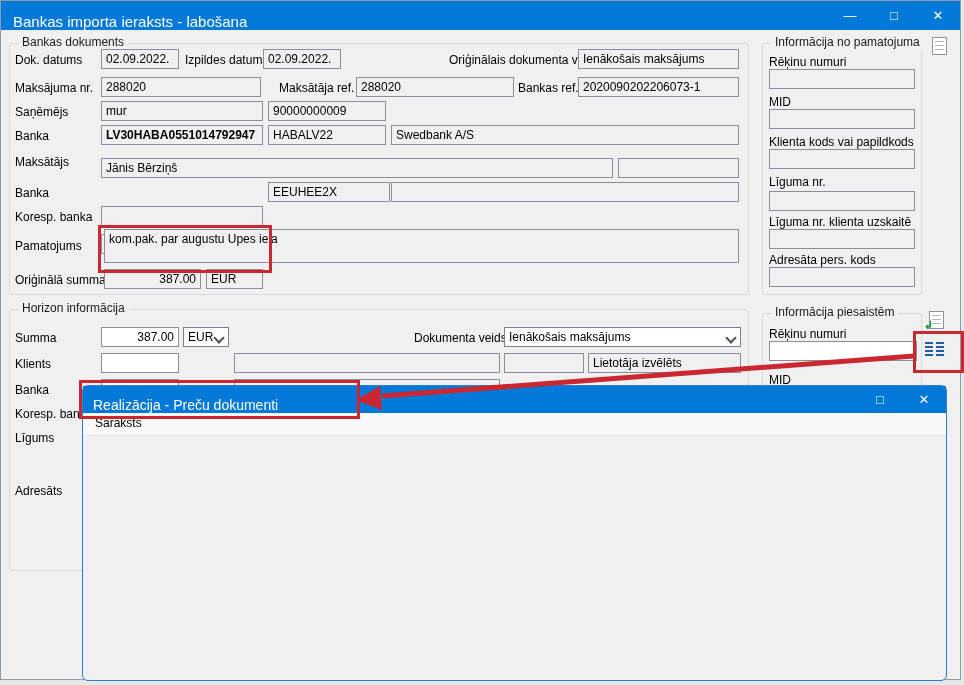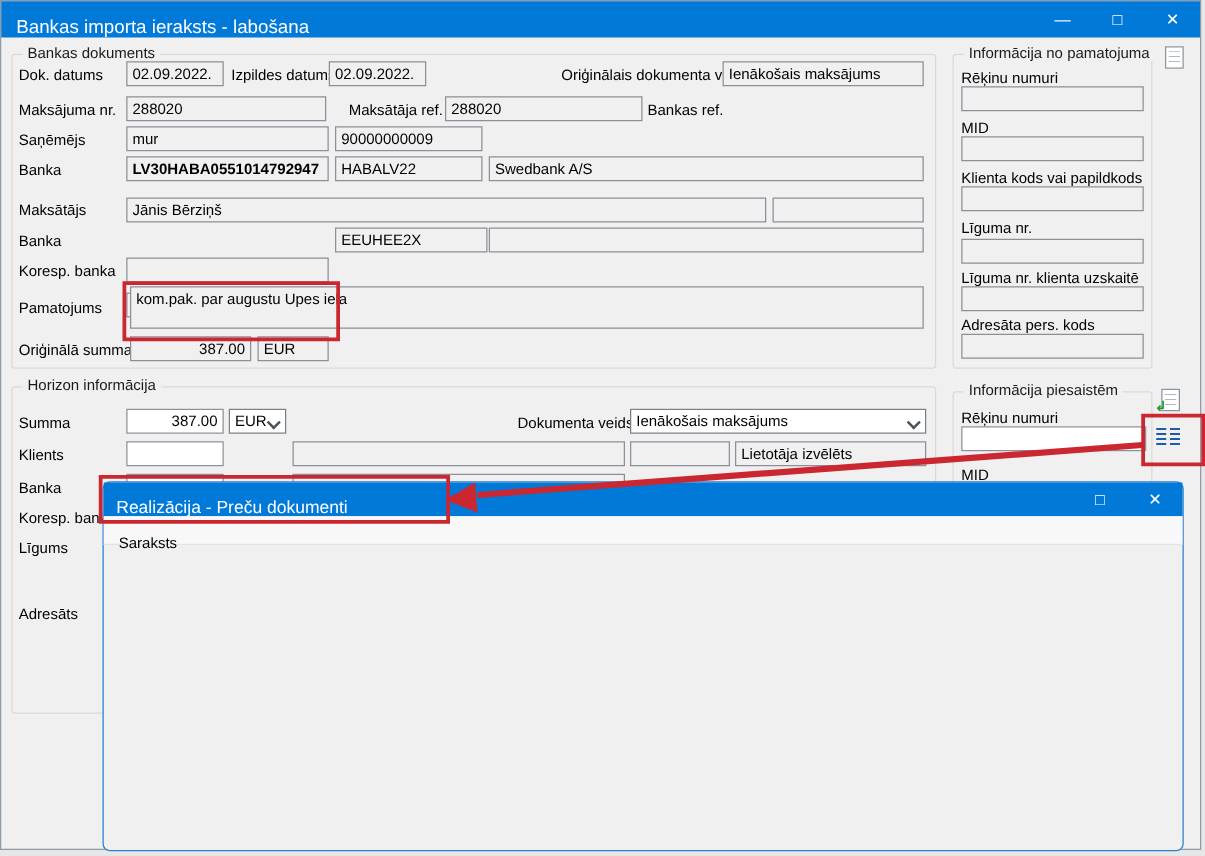--- a/index.html
+++ b/index.html
@@ -16,21 +16,21 @@
   .grp-legend{position:absolute;top:-9px;left:8px;background:#f0f0f0;padding:0 4px;font-size:12px;color:#1b1b1b;white-space:nowrap;}
   
   .lbl{position:absolute;white-space:nowrap;color:#000;}
   .fld{position:absolute;height:20px;background:#f0f0f0;border:1px solid #8a8f99;box-sizing:border-box;padding:2px 4px;white-space:nowrap;overflow:hidden;font-size:12px;}
   .fld.white{background:#fff;}
   .fld.num{text-align:right;}
   .fld.tall{height:34px;}
   .combo{position:absolute;height:20px;background:#fff;border:1px solid #7a7f88;box-sizing:border-box;padding:2px 18px 2px 4px;white-space:nowrap;overflow:hidden;font-size:12px;}
   .chev{position:absolute;right:5px;top:6px;width:6px;height:6px;border-right:2px solid #49525e;border-bottom:2px solid #49525e;transform:rotate(45deg);}
   
-  .menu-item{position:absolute;padding:14px 8px;}
+  .menu-item{position:absolute;padding:3px 8px;}
   .tbi{position:absolute;width:22px;height:22px;display:flex;align-items:center;justify-content:center;}
   .sep{position:absolute;width:1px;height:20px;background:#d2d2d2;}
   .press{border:1px solid #7eb4ea;background:#dcebf8;border-radius:2px;box-sizing:border-box;}
   .stripe{width:6px;height:13px;background:repeating-linear-gradient(to bottom,#2e75c8 0 2px,rgba(0,0,0,0) 2px 4px);}
   .stripe2{width:8px;height:14px;background:repeating-linear-gradient(to bottom,#1f5ba8 0 2px,rgba(0,0,0,0) 2px 4px);}
   .cols2{display:flex;gap:3px;}
   
   .g-edit{color:#d8890b;font-size:15px;}
   .g-find{color:#6b4f2a;font-size:8px;font-weight:bold;letter-spacing:-1px;}
   .g-del{color:#d33a2f;font-size:14px;font-weight:bold;}
@@ -114,31 +114,32 @@
     <span class="lbl" style="left:184px;top:52px;">Izpildes datums</span>
     <div class="fld" style="left:262px;top:48px;width:78px;">02.09.2022.</div>
     <span class="lbl" style="left:448px;top:52px;">Oriģinālais dokumenta veids</span>
     <div class="fld" style="left:577px;top:48px;width:161px;">Ienākošais maksājums</div>
 
     <span class="lbl" style="left:14px;top:80px;">Maksājuma nr.</span>
     <div class="fld" style="left:100px;top:76px;width:160px;">288020</div>
     <span class="lbl" style="left:278px;top:80px;">Maksātāja ref.</span>
     <div class="fld" style="left:355px;top:76px;width:158px;">288020</div>
     <span class="lbl" style="left:517px;top:80px;">Bankas ref.</span>
+    <div class="fld" style="left:577px;top:76px;width:161px;">2020090202206073-1</div>
 
     <span class="lbl" style="left:14px;top:104px;">Saņēmējs</span>
     <div class="fld" style="left:100px;top:100px;width:162px;">mur</div>
     <div class="fld" style="left:267px;top:100px;width:118px;">90000000009</div>
 
     <span class="lbl" style="left:14px;top:128px;">Banka</span>
     <div class="fld" style="left:100px;top:124px;width:162px;font-weight:bold;">LV30HABA0551014792947</div>
     <div class="fld" style="left:267px;top:124px;width:118px;">HABALV22</div>
     <div class="fld" style="left:390px;top:124px;width:348px;">Swedbank A/S</div>
 
-    <span class="lbl" style="left:14px;top:160px;text-align:center;">Maksātājs</span>
+    <span class="lbl" style="left:14px;top:154px;text-align:center;">Maksātājs</span>
     <div class="fld" style="left:100px;top:157px;width:512px;">Jānis Bērziņš</div>
     <div class="fld" style="left:617px;top:157px;width:121px;"></div>
 
     <span class="lbl" style="left:14px;top:185px;">Banka</span>
     <div class="fld" style="left:100px;top:196px;width:186px;margin-top:37px;">EE861010152001630003</div>
     <div class="fld" style="left:267px;top:181px;width:122px;">EEUHEE2X</div>
     <div class="fld" style="left:390px;top:181px;width:348px;"></div>
 
     <span class="lbl" style="left:14px;top:209px;">Koresp. banka</span>
     <div class="fld" style="left:100px;top:205px;width:162px;"></div>

